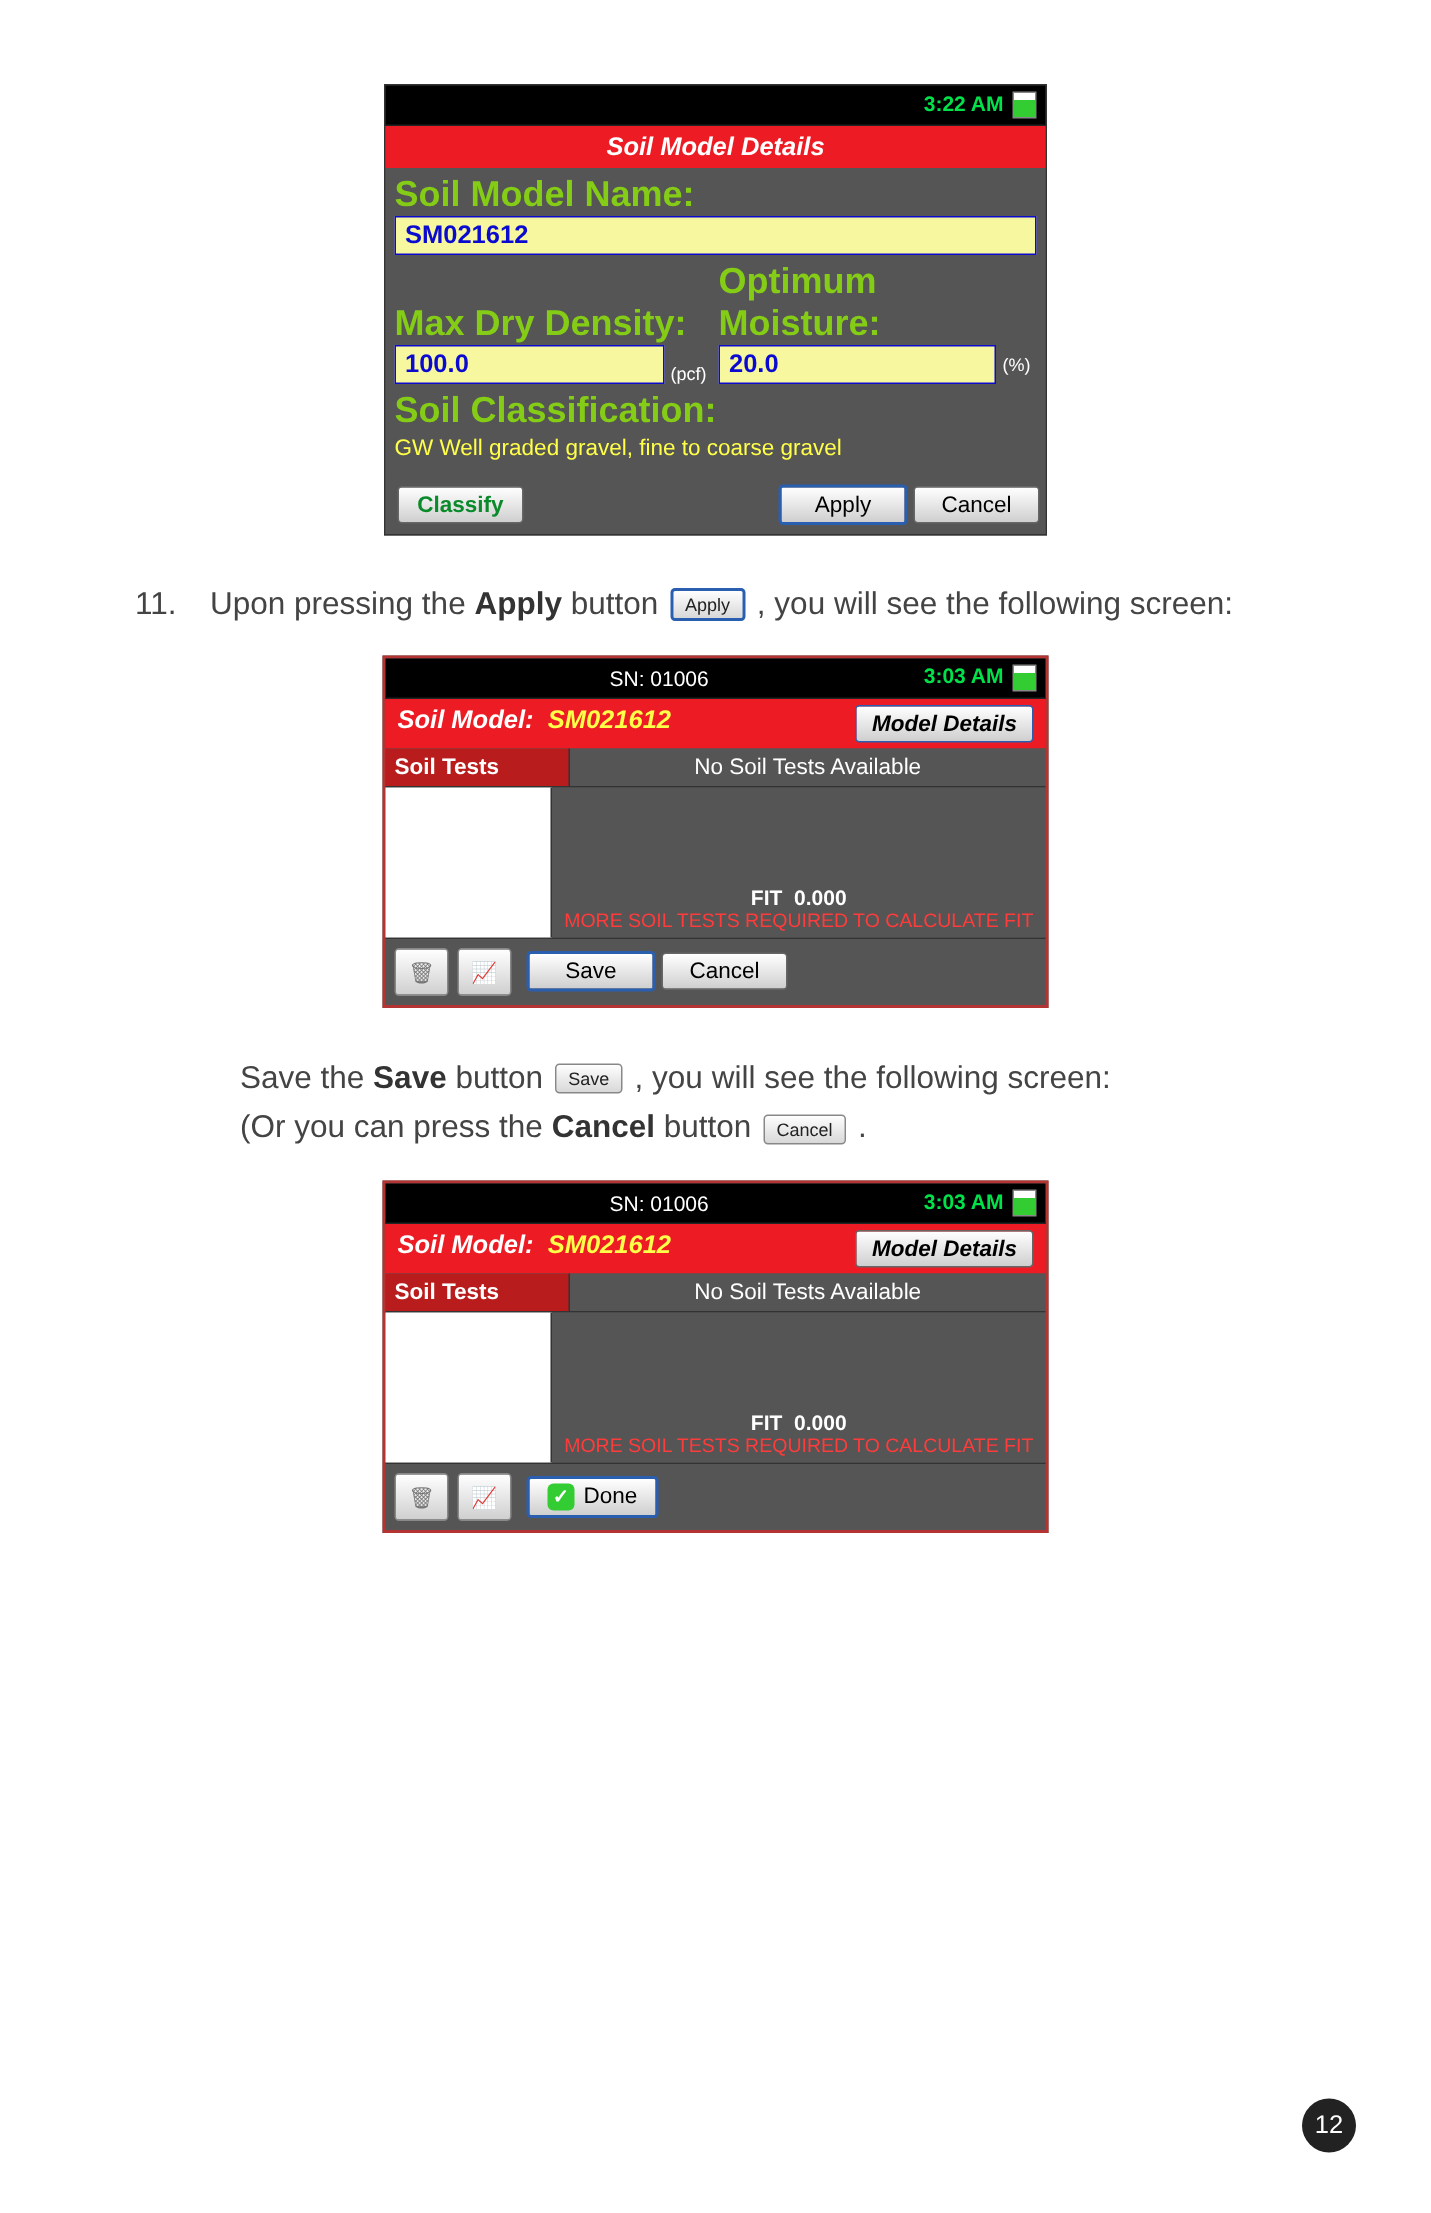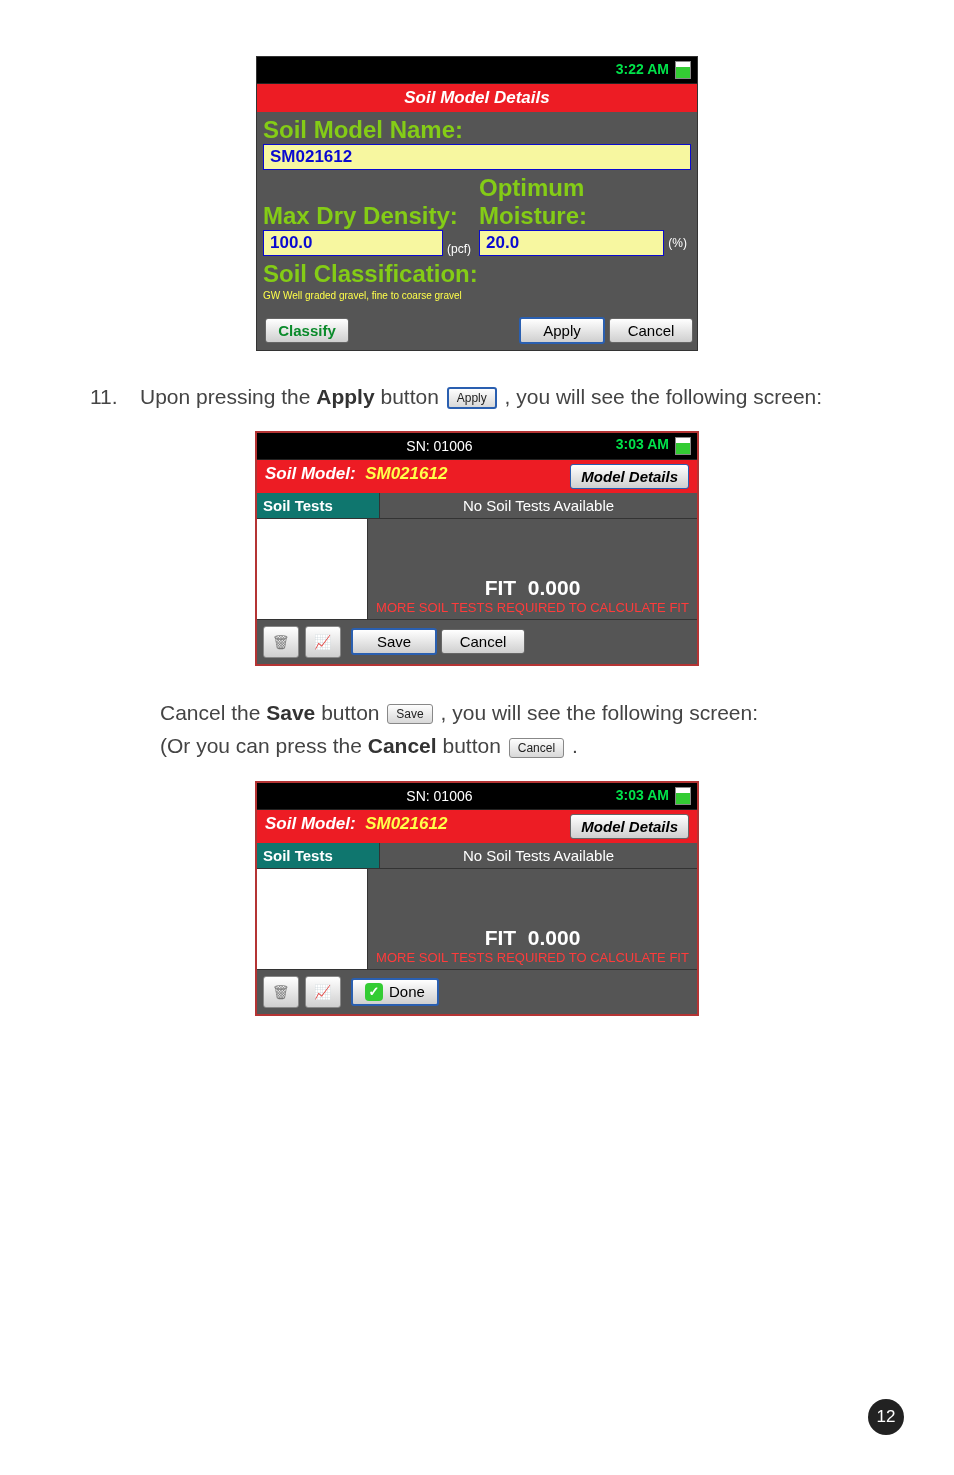--- a/index.html
+++ b/index.html
@@ -61,50 +61,50 @@
   .panel { background:#555; padding:4px 6px; }
   .label-white { color:#84cc16; font-weight:bold; font-size:24px; }
   .yellow-input {
     background:#f7f7a0; color:#0a0ad0; font-weight:bold;
     border:1px solid #0a0ad0; padding:2px 6px; font-size:17px;
     display:block; width:100%; box-sizing:border-box;
   }
   .row2 { display:flex; gap:4px; align-items:flex-end; }
   .row2 > div { flex:1; }
   .unit { color:#fff; font-size:12px; padding:0 4px; }
-  .soil-class-line { color:#ffff4a; font-size:10px; margin:2px 0 6px 0; }
+  .soil-class-line { color:#ffff4a; font-size:15px; margin:2px 0 6px 0; }
   .btn {
     display:inline-flex; align-items:center; justify-content:center;
     border:1px solid #666; border-radius:3px;
     background:linear-gradient(#fff,#cfcfcf);
     color:#000; font-size:15px; padding:3px 12px; min-width:58px;
     margin-left:4px;
   }
   .btn.green { color:#0a8a2a; font-weight:bold; }
   .btn-row { display:flex; justify-content:flex-start; align-items:center; padding:6px 4px; background:#555;}
   .btn-row .spacer { flex:1; }
   .tbl-head {
     display:flex; background:#555; border-bottom:1px solid #333;
   }
   .tbl-head .col1 {
-    width:110px; background:#0f766e; border-right:1px solid #333;
+    width:110px; background:#b91c1c; border-right:1px solid #333;
     padding:4px 6px; font-weight:bold; color:#fff; font-size:15px;
   }
   .tbl-head .col2 {
     flex:1; padding:4px 6px; color:#fff; font-size:15px; text-align:center;
   }
   .tbl-body { display:flex; height:100px; }
   .tbl-body .col1 {
     width:110px; background:#fff; border-right:1px solid #333;
   }
   .tbl-body .col2 {
     flex:1; background:#555; display:flex; flex-direction:column;
     justify-content:flex-end; align-items:center; padding-bottom:4px;
   }
-  .fit-line { color:#fff; font-size:21px; font-weight:bold; }
+  .fit-line { color:#fff; font-size:14px; font-weight:bold; }
   .warn-line { color:#ff3b3b; font-size:13px; }
   .footer-row {
     display:flex; align-items:center; padding:6px; background:#555;
     border-top:1px solid #333;
   }
   .footer-row .iconbtn {
     width:34px; height:30px; border:1px solid #888; border-radius:3px;
     background:linear-gradient(#fff,#cfcfcf); margin-right:6px;
     display:flex; align-items:center; justify-content:center; color:#777;
   }
@@ -214,21 +214,21 @@
             <span>📈</span>
           </div>
         <span class="spacer"></span>
         <span class="btn" style="border:2px solid #2a5fb0;">Save</span>
         <span class="btn">Cancel</span>
       </div>
     </div>
   </div>
 
   <div class="body-text">
-    <span>Cancel the </span>
+    <span>Save the </span>
     <span class="bold">Save</span>
     <span> button </span>
     <span class="inline-btn">Save</span>
     <span>, you will see the following screen:</span><br>
     <span>(Or you can press the </span>
     <span class="bold">Cancel</span>
     <span> button </span>
     <span class="inline-btn">Cancel</span>
     <span>.</span>
   </div>

